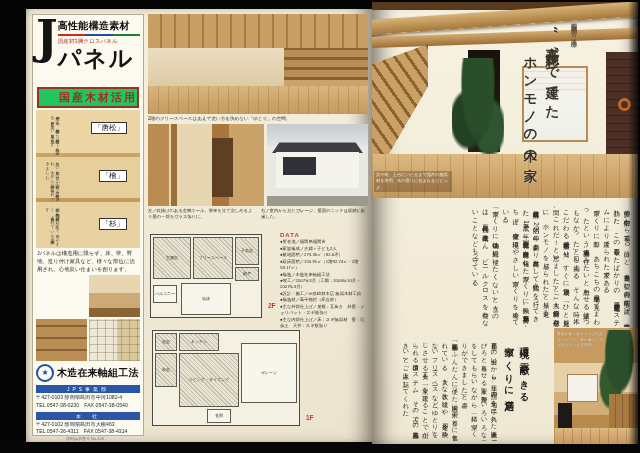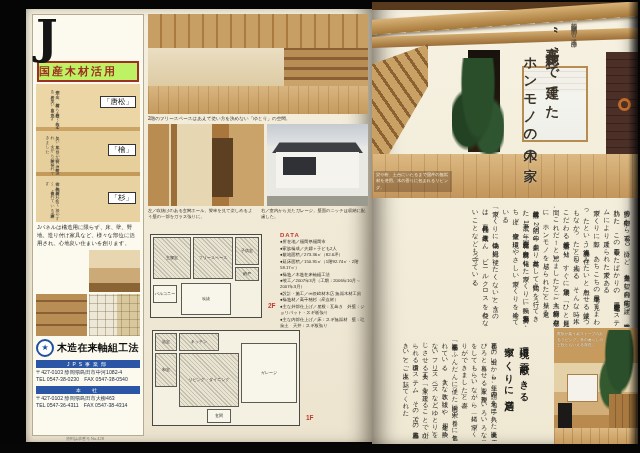--- a/index.html
+++ b/index.html
@@ -15,25 +15,25 @@
       background:#fcf9ee;border:1px solid #b4ab95;padding:3px;}
   .ad-head{display:flex;}
   .bigJ{font-family:"DejaVu Serif","Liberation Serif",serif;font-size:46px;font-weight:bold;line-height:.85;color:#141414;}
   .ad-head-right{flex:1;padding-top:1px;min-width:0;}
   .ad-headline{font-size:10px;font-weight:bold;color:#101010;white-space:nowrap;letter-spacing:.3px;}
   .tricolor{display:flex;height:3px;margin:1px 0;}
   .tricolor span{flex:1;height:2px;}
   .tc-r{background:#c92c1e;} .tc-b{background:#1d4da0;} .tc-g{background:#1e7e34;}
   .ad-subheadline{font-size:5.6px;color:#b8301f;white-space:nowrap;}
   .ad-product{font-size:23px;font-weight:bold;color:#141414;letter-spacing:2px;line-height:1;margin-top:1px;}
-  .ad-badge{margin:4px 1px 2px;border:2px solid #9e2f23;color:#9e2f23;background:#bef264;
-            font-weight:bold;font-size:11px;text-align:left;letter-spacing:2px;padding:1px 0;}
+  .ad-badge{margin:17px 1px 2px;border:2px solid #9e2f23;color:#9e2f23;background:#22c55e;
+            font-weight:bold;font-size:11px;text-align:right;letter-spacing:2px;padding:1px 0;}
   .wood-strip{position:relative;height:138px;margin-top:2px;overflow:hidden;
      background:linear-gradient(180deg,#ecd6a6 0 31%,#caa365 31% 34%,#e7cf9c 34% 64%,#c49a5b 64% 67%,#e9d2a2 67% 100%);}
-  .wood-tag{position:absolute;right:4px;background:#fff;border:1px solid #333;color:#111;font-size:7.5px;padding:0 2px;line-height:1.3;}
+  .wood-tag{position:absolute;right:13px;background:#fff;border:1px solid #333;color:#111;font-size:7.5px;padding:0 2px;line-height:1.3;}
   .wt0{top:12px;} .wt1{top:60px;} .wt2{top:108px;}
   .wood-note{position:absolute;left:2px;width:22px;height:42px;writing-mode:vertical-rl;
      font-size:4px;line-height:1.25;color:#4a463c;overflow:hidden;}
   .wn0{top:3px;} .wn1{top:49px;} .wn2{top:95px;}
   .slogan{text-align:center;margin-top:3px;}
   .slogan-l1{font-size:8px;font-weight:bold;color:#1e7e34;letter-spacing:1px;}
   .slogan-l2{font-size:7px;font-weight:bold;color:#1e7e34;}
   .ad-body{font-size:5.4px;line-height:1.45;color:#2a2a2a;margin:2px 1px;}
   .ad-photos{display:grid;grid-template-columns:1fr 1fr;gap:2px;height:86px;margin-top:1px;}
   .ad-photos div{overflow:hidden;}
@@ -151,20 +151,30 @@
 </head>
 <body>
 
 <div class="canvas">
 
   <div class="page left-page">
 
     <div class="ad">
       <div class="ad-head">
         <span class="bigJ">J</span>
+        <div class="ad-head-right">
+          <div class="ad-headline">高性能構造素材</div>
+          <div class="tricolor">
+              <span class="tc-r"></span>
+              <span class="tc-b"></span>
+              <span class="tc-g"></span>
+            </div>
+          <div class="ad-subheadline">国産材3層クロスパネル</div>
+          <div class="ad-product">パネル</div>
+        </div>
       </div>
       <div class="ad-badge">国産木材活用</div>
 
       <div class="wood-strip">
         <span class="wood-tag wt0">「唐松」</span>
         <span class="wood-tag wt1">「檜」</span>
         <span class="wood-tag wt2">「杉」</span>
         <span class="wood-note wn0">強度が高く、構造材から内装材まで幅広く使える唐松。美しい木目も魅力です。</span>
         <span class="wood-note wn1">美しい木肌と香りが特長の檜。耐久性に優れ、古くから建築に使われてきました。</span>
         <span class="wood-note wn2">日本の代表的な針葉樹、杉。軽くて扱いやすく、今注目されている国産材です。</span>

